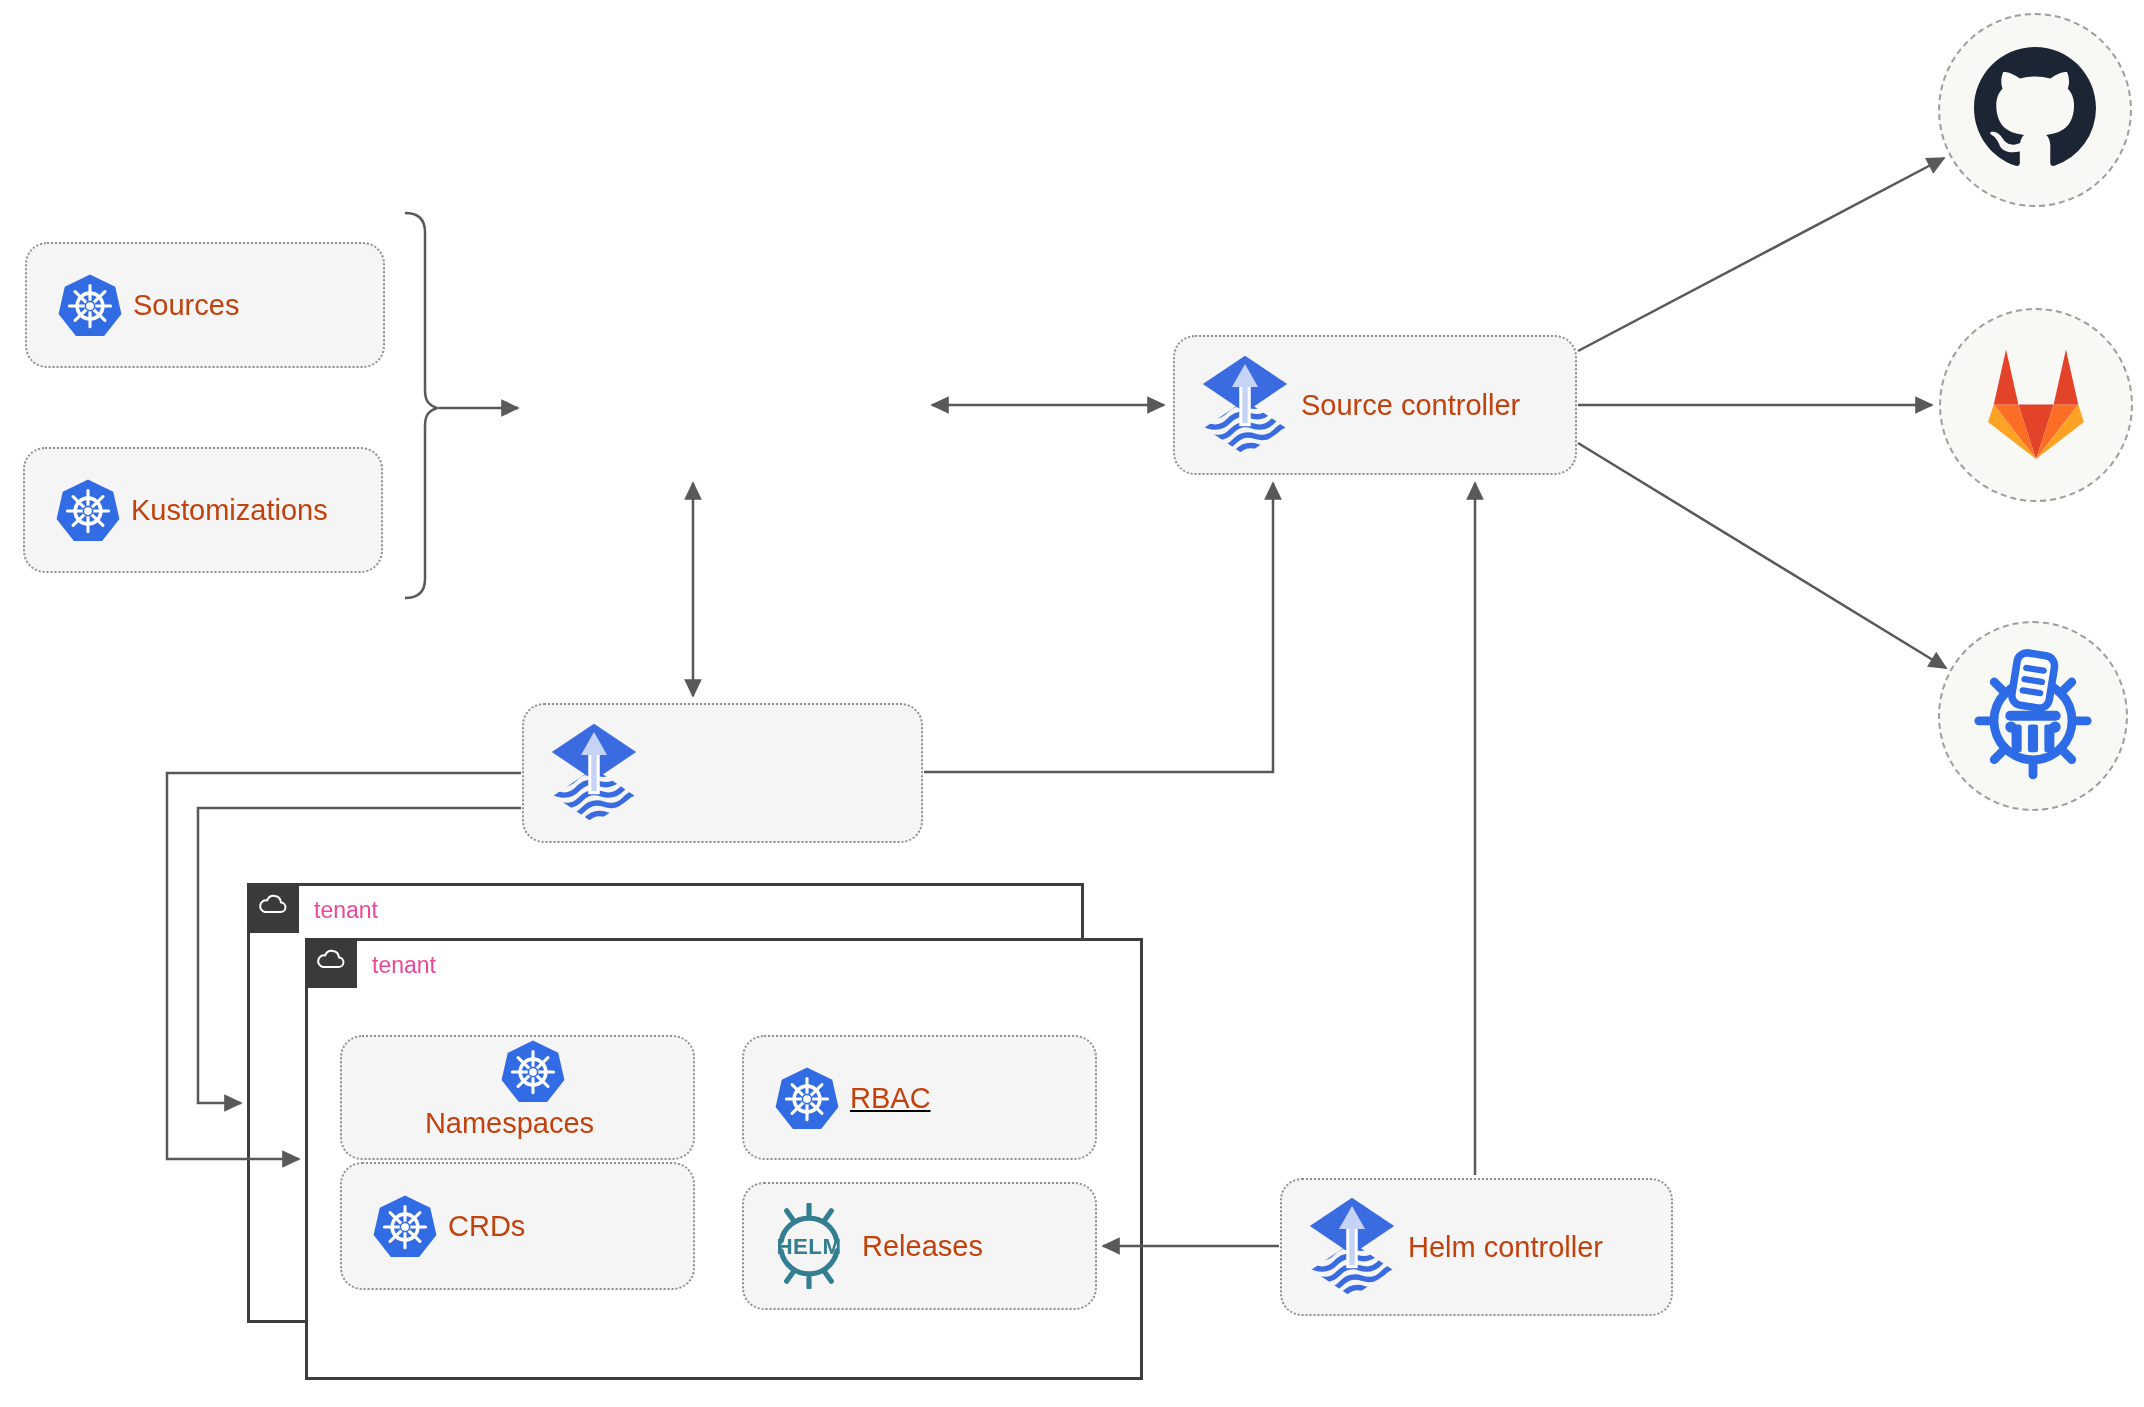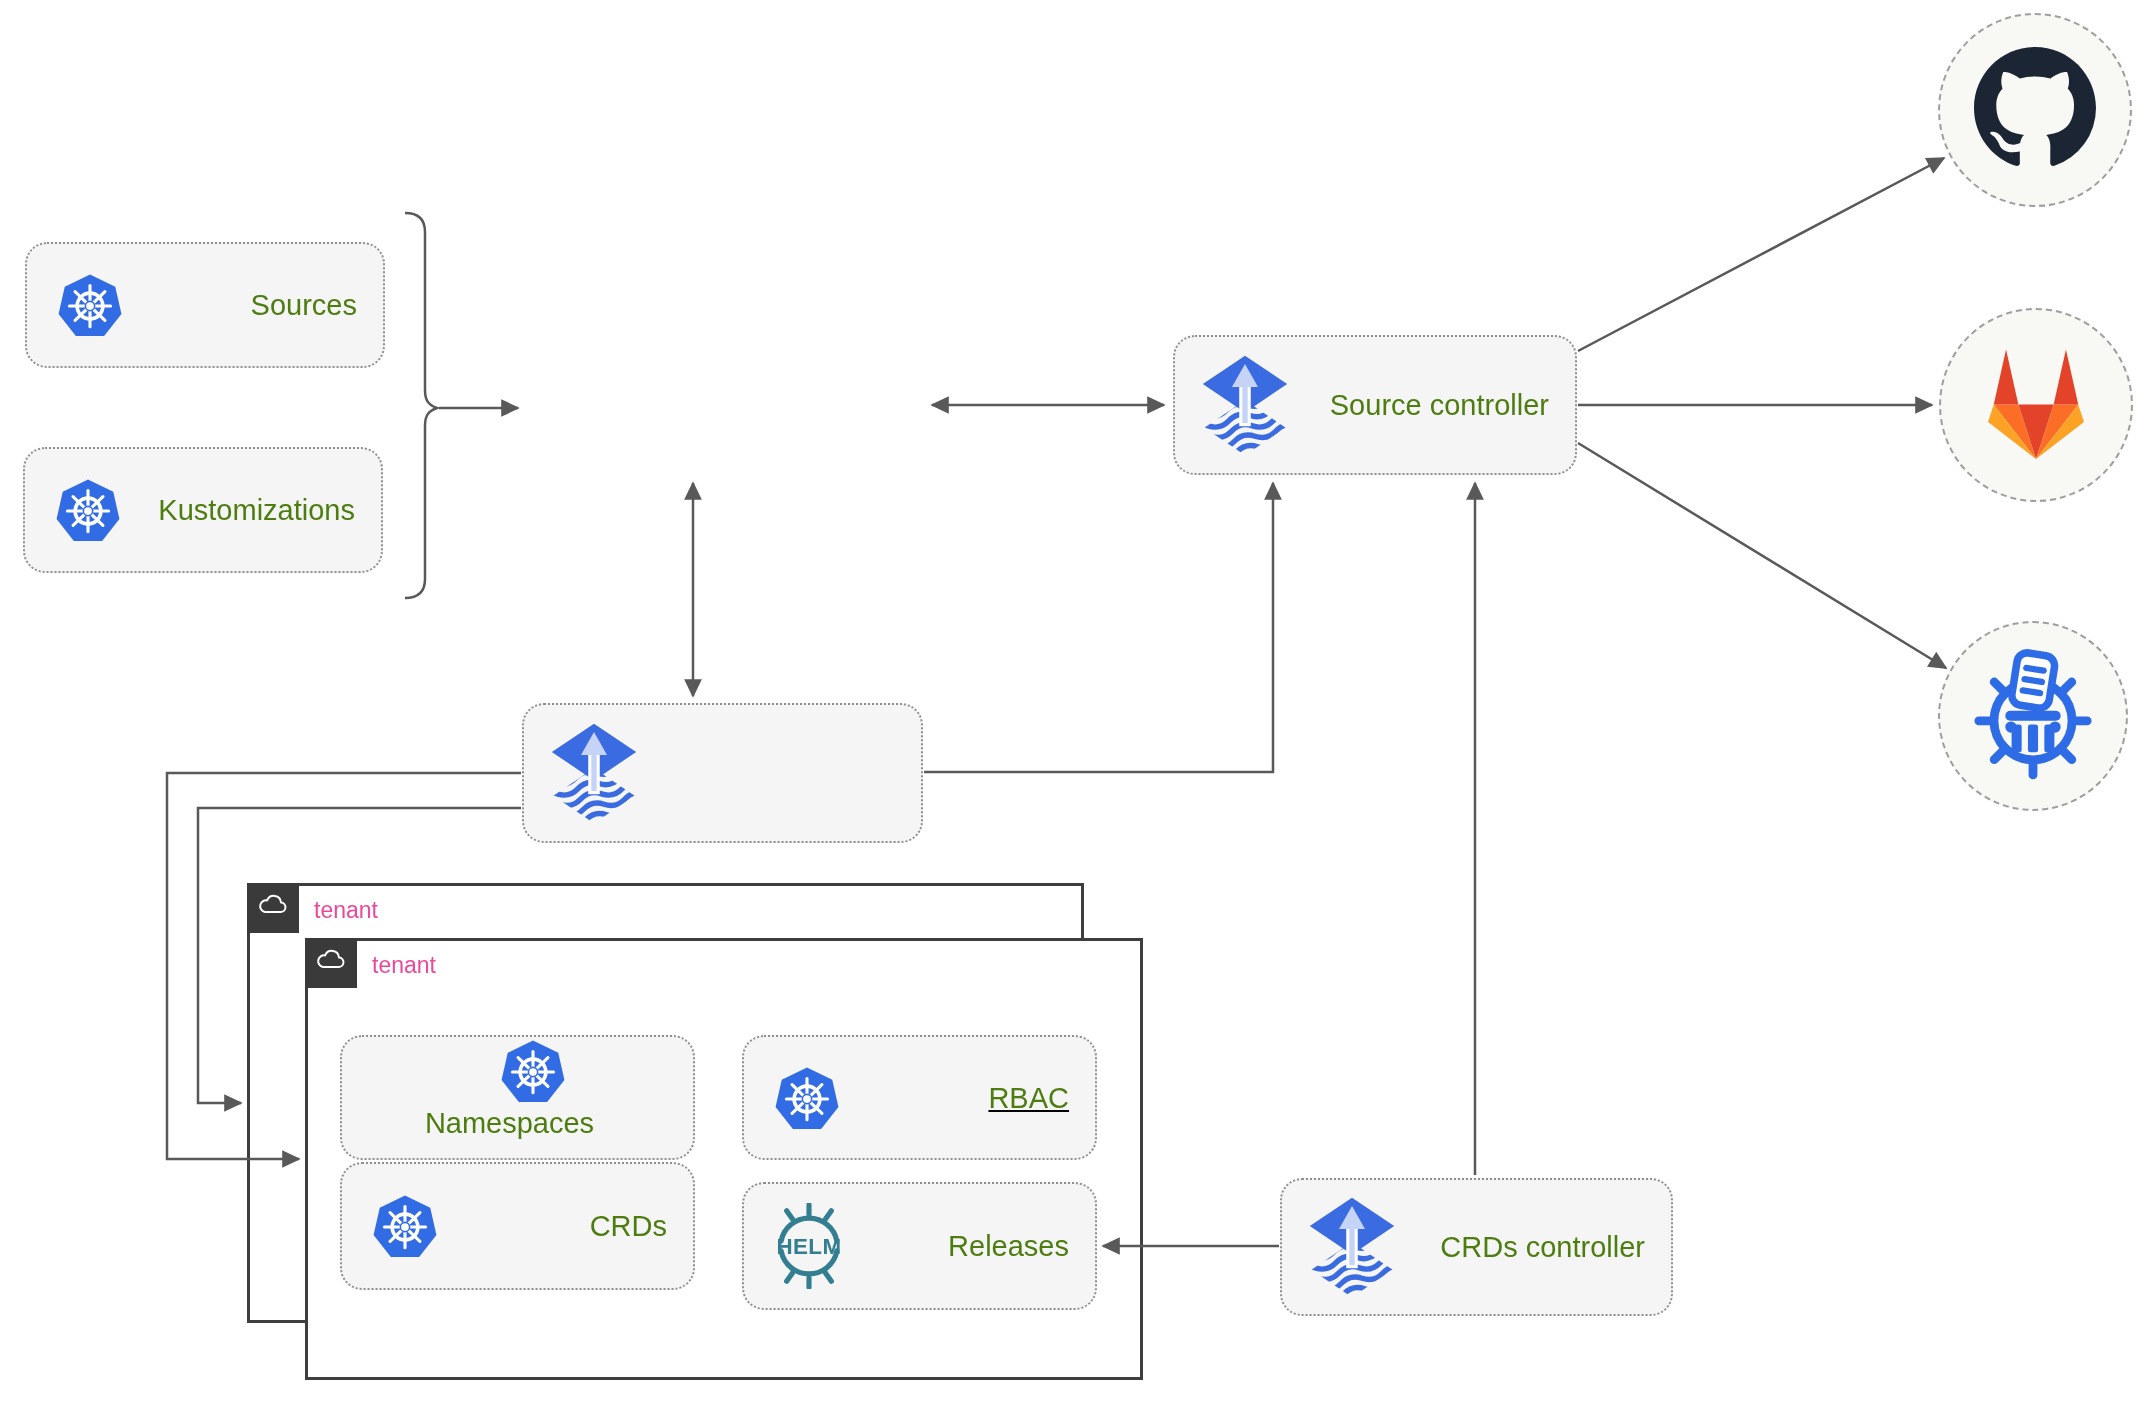--- a/index.html
+++ b/index.html
@@ -35,22 +35,22 @@
   .node{
     position:absolute;z-index:4;
     background:#f5f5f5;
     border:2px dotted #8f8f8f;
     border-radius:22px;
     box-sizing:border-box;
     display:flex;align-items:center;
   }
   .node-icon{margin-left:30px;display:flex;align-items:center;flex:0 0 auto;}
   .node-label{
-    flex:1;text-align:right;
-    font-size:29px;line-height:36px;color:#4d7c0f;
+    flex:1;text-align:left;
+    font-size:29px;line-height:36px;color:#c2410c;
     padding:0 26px 0 10px;
   }
   .ext-circle{
     position:absolute;z-index:4;
     border:2.5px dashed #9e9e9e;
     border-radius:50%;
     background:#f8f8f5;
     box-sizing:border-box;
     display:flex;align-items:center;justify-content:center;
   }
@@ -207,21 +207,21 @@
       <path d="M-14,82 q14,-9 28,0 t28,0 t28,0 t28,0 t28,0"></path>
       <path d="M-14,96 q14,-9 28,0 t28,0 t28,0 t28,0 t28,0"></path>
       <path d="M-14,110 q14,-9 28,0 t28,0 t28,0 t28,0 t28,0"></path>
       <path d="M-14,124 q14,-9 28,0 t28,0 t28,0 t28,0 t28,0"></path>
     </g>
           </g>
     <rect x="54.5" y="40" width="11" height="52" fill="#c5d4f6" stroke="#ffffff" stroke-width="4"></rect>
     <polygon points="60,13 43,43 77,43" fill="#c5d4f6"></polygon>
   </svg>
       </span>
-    <span class="node-label">CRDs controller</span>
+    <span class="node-label">Helm controller</span>
   </div>
 
   <div class="node" style="left:340px;top:1035px;width:355px;height:125px;flex-direction:column;">
     <span class="node-icon">
         <svg width="66" height="68" viewBox="0 0 64 66">
     <polygon points="32,3.5 56.5,15.3 62.5,41.8 45.7,63 18.3,63 1.5,41.8 7.5,15.3" fill="#326ce5"></polygon>
     <g stroke="#fff" stroke-width="3" stroke-linecap="round">
       <line x1="32" y1="34" x2="32" y2="14"></line>
             <line x1="32" y1="34" x2="46.5" y2="20"></line>
       <line x1="32" y1="34" x2="52" y2="34"></line>

